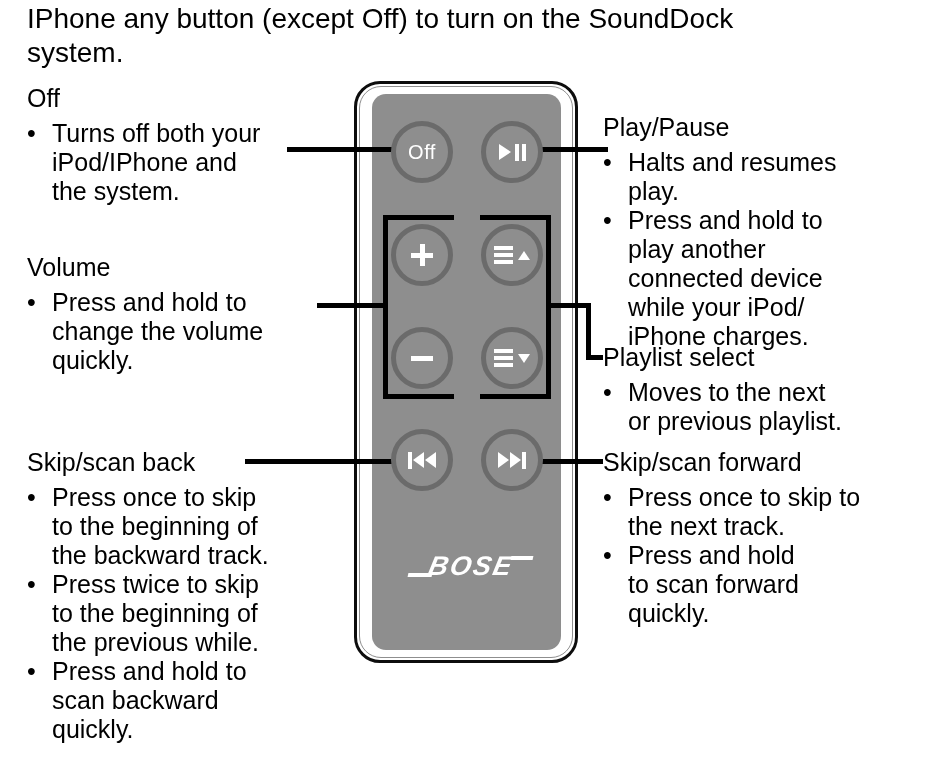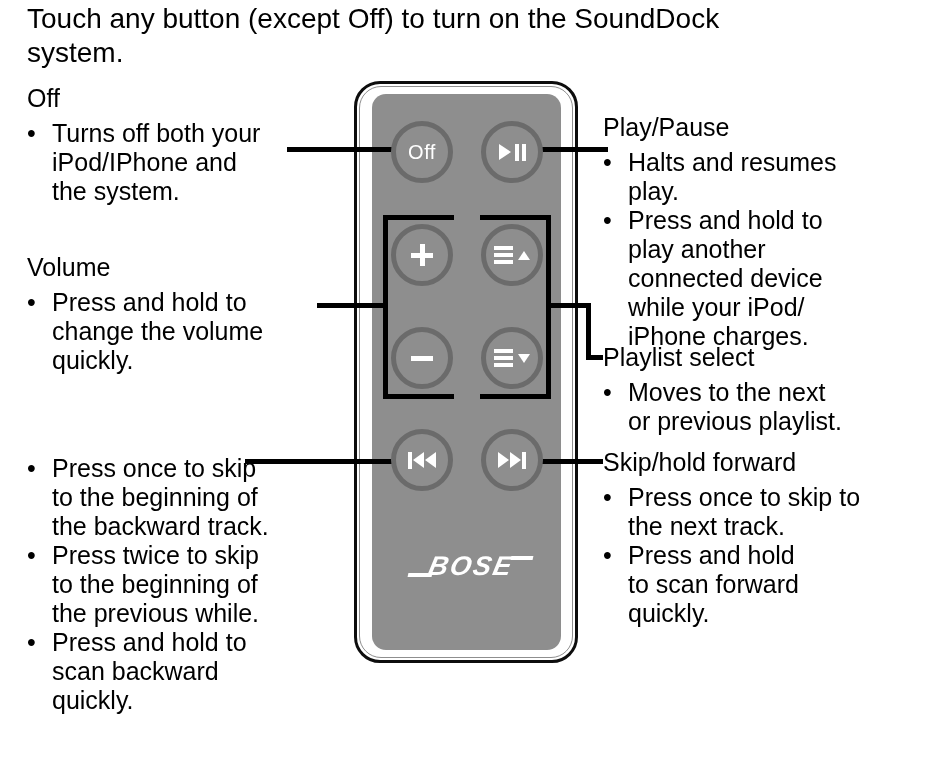--- a/index.html
+++ b/index.html
@@ -64,21 +64,21 @@
     letter-spacing:2px; color:#fff; transform:skewX(-12deg);
   }
   .bose-bar-left  { width:24px; height:4px; background:#fff; align-self:flex-end; margin-bottom:2px; margin-right:-3px; transform:skewX(-12deg); }
   .bose-bar-right { width:22px; height:4px; background:#fff; align-self:flex-start; margin-top:3px; margin-left:-3px; transform:skewX(-12deg); }
 </style>
 </head>
 <body>
 
 <div class="page">
 
-  <div class="title">Touch any button (except Off) to turn on the SoundDock
+  <div class="title">IPhone any button (except Off) to turn on the SoundDock
 system.</div>
 
   <div class="remote">
     <div class="remote-inner"></div>
     <div class="remote-face"></div>
   </div>
 
   <div class="bracket left"></div>
   <div class="bracket right"></div>
 
@@ -178,20 +178,21 @@
       <div class="bullet">
         <span class="dot">•</span>
         <span class="btext">Press and hold to
 change the volume
 quickly.</span>
       </div>
     </div>
   </div>
 
   <div class="section" style="left:27px; top:448px; width:320px;">
+    <div class="heading">Skip/scan back</div>
     <div class="bullets">
       <div class="bullet">
         <span class="dot">•</span>
         <span class="btext">Press once to skip
 to the beginning of
 the backward track.</span>
       </div>
       <div class="bullet">
         <span class="dot">•</span>
         <span class="btext">Press twice to skip
@@ -231,21 +232,21 @@
     <div class="bullets">
       <div class="bullet">
         <span class="dot">•</span>
         <span class="btext">Moves to the next
 or previous playlist.</span>
       </div>
     </div>
   </div>
 
   <div class="section" style="left:603px; top:448px; width:320px;">
-    <div class="heading">Skip/hold forward</div>
+    <div class="heading">Skip/scan forward</div>
     <div class="bullets">
       <div class="bullet">
         <span class="dot">•</span>
         <span class="btext">Press once to skip to
 the next track.</span>
       </div>
       <div class="bullet">
         <span class="dot">•</span>
         <span class="btext">Press and hold
 to scan forward

